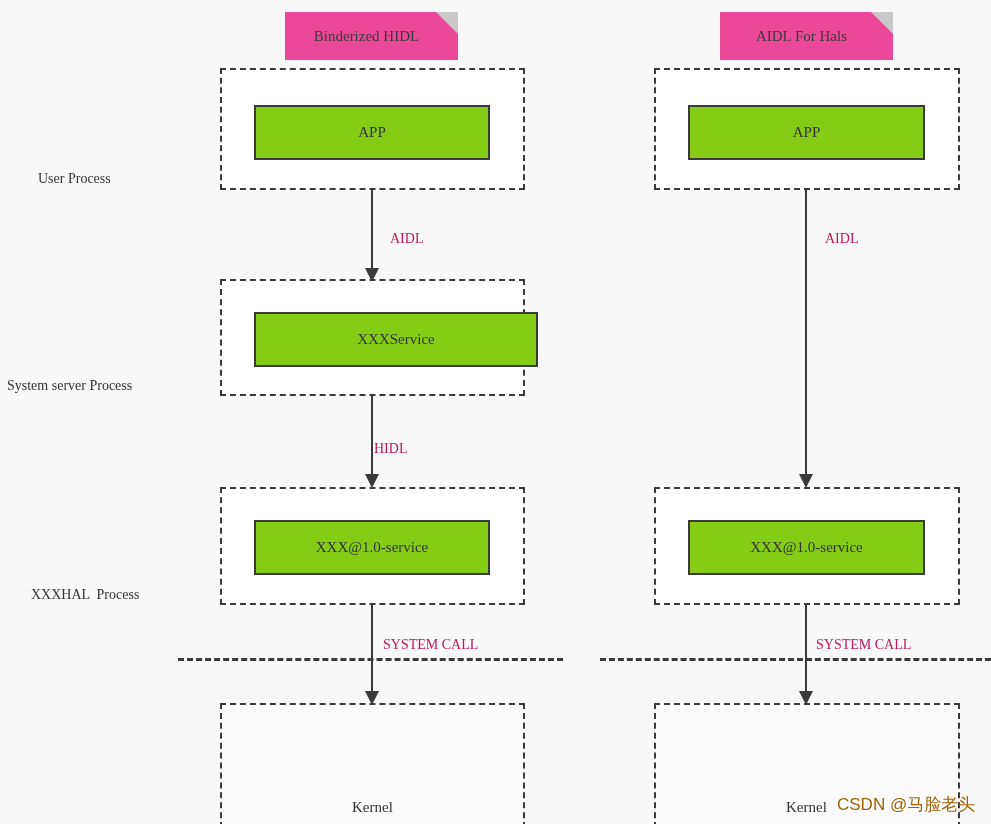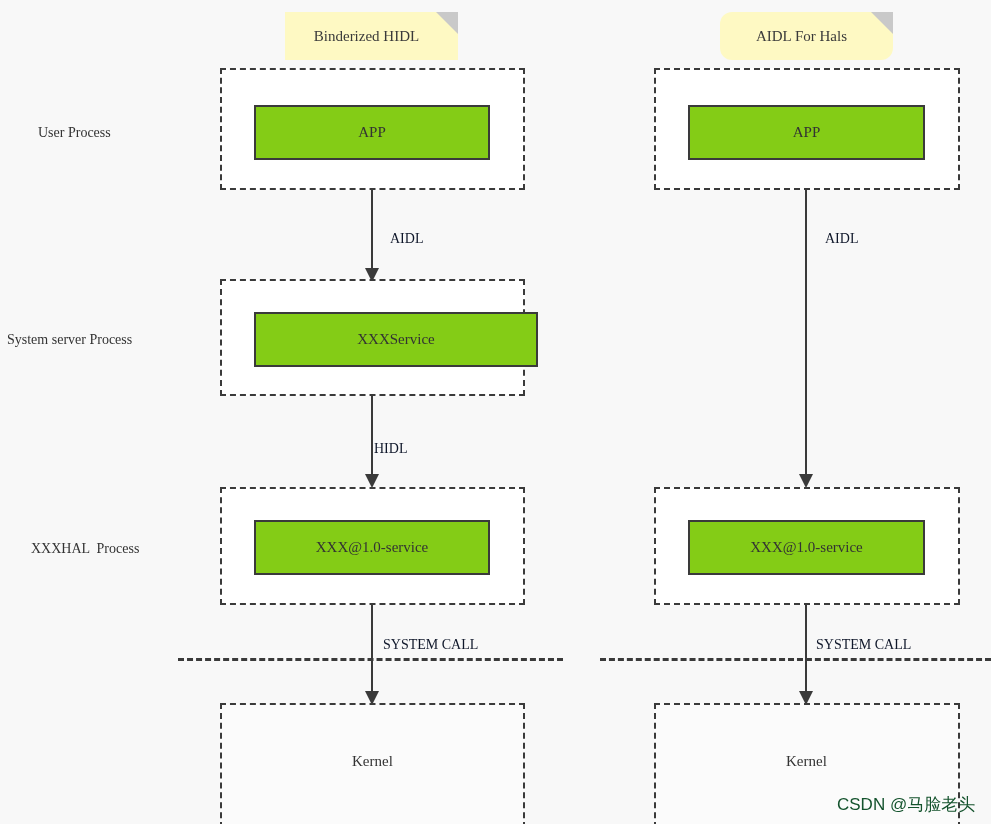--- a/index.html
+++ b/index.html
@@ -17,21 +17,21 @@
   #canvas {
     position: relative;
     width: 991px;
     height: 824px;
     background: #f8f8f8;
   }
 
   
   .note {
     position: absolute;
-    background: #fef9c3;
+    background: #ec4899;
     color: #3a3a3a;
     font-size: 15px;
     text-align: center;
     line-height: 48px;
     height: 48px;
     box-sizing: border-box;
   }
   .note .label {
     display: block;
     position: relative;
@@ -72,20 +72,21 @@
     font-size: 15px;
     color: #333333;
   }
 
   
   .rowlabel {
     position: absolute;
     font-size: 14px;
     color: #333333;
     white-space: pre;
+    margin-top: 46px;
   }
 
   
   .arrow {
     position: absolute;
   }
   .arrow .shaft {
     position: absolute;
     left: 50%;
     top: 0;
@@ -100,51 +101,51 @@
     margin-left: -7px;
     width: 0;
     height: 0;
     border-left: 7px solid transparent;
     border-right: 7px solid transparent;
     border-top: 14px solid #3a3a3a;
   }
   .arrow-label {
     position: absolute;
     font-size: 14px;
-    color: #0f172a;
+    color: #be185d;
     white-space: nowrap;
   }
 
   
   .divider {
     position: absolute;
     height: 0;
     border-top: 3px dashed #3a3a3a;
   }
 
   
   .watermark {
     position: absolute;
     font-size: 17px;
-    color: #14532d;
+    color: #a16207;
     font-family: "Liberation Sans", "DejaVu Sans", sans-serif;
     white-space: nowrap;
   }
 </style>
 </head>
 <body>
 
 <div id="canvas">
 
   <div class="note" style="left:285px; top:12px; width:173px;">
     <span class="label">Binderized HIDL</span>
     <span class="fold"></span>
   </div>
 
-  <div class="note" style="left:720px; top:12px; width:173px;border-radius:12px;">
+  <div class="note" style="left:720px; top:12px; width:173px;">
     <span class="label">AIDL For Hals</span>
     <span class="fold"></span>
   </div>
 
   <div class="rowlabel" style="left:38px; top:125px;">User Process</div>
   <div class="rowlabel" style="left:7px; top:332px;">System server Process</div>
   <div class="rowlabel" style="left:31px; top:541px;">XXXHAL  Process</div>
 
   <div class="proc" style="left:220px; top:68px; width:305px; height:122px;"></div>
   <div class="box" style="left:254px; top:105px; width:236px; height:55px;">

